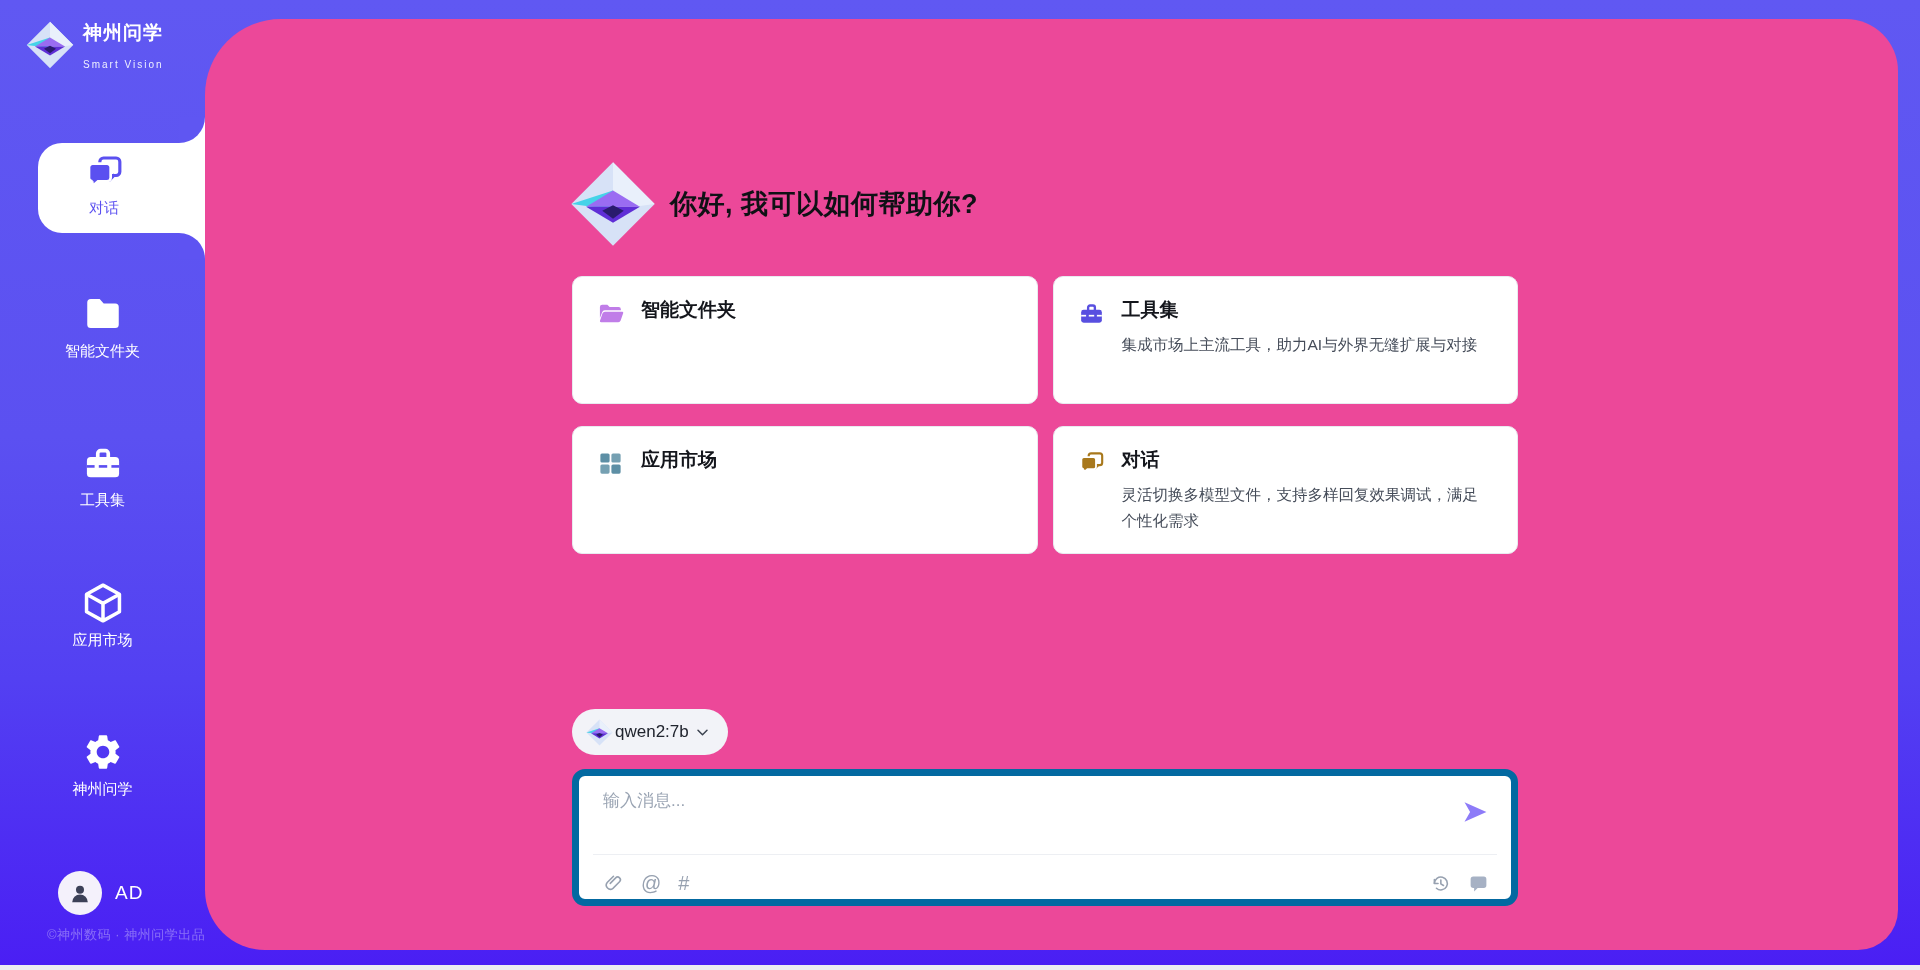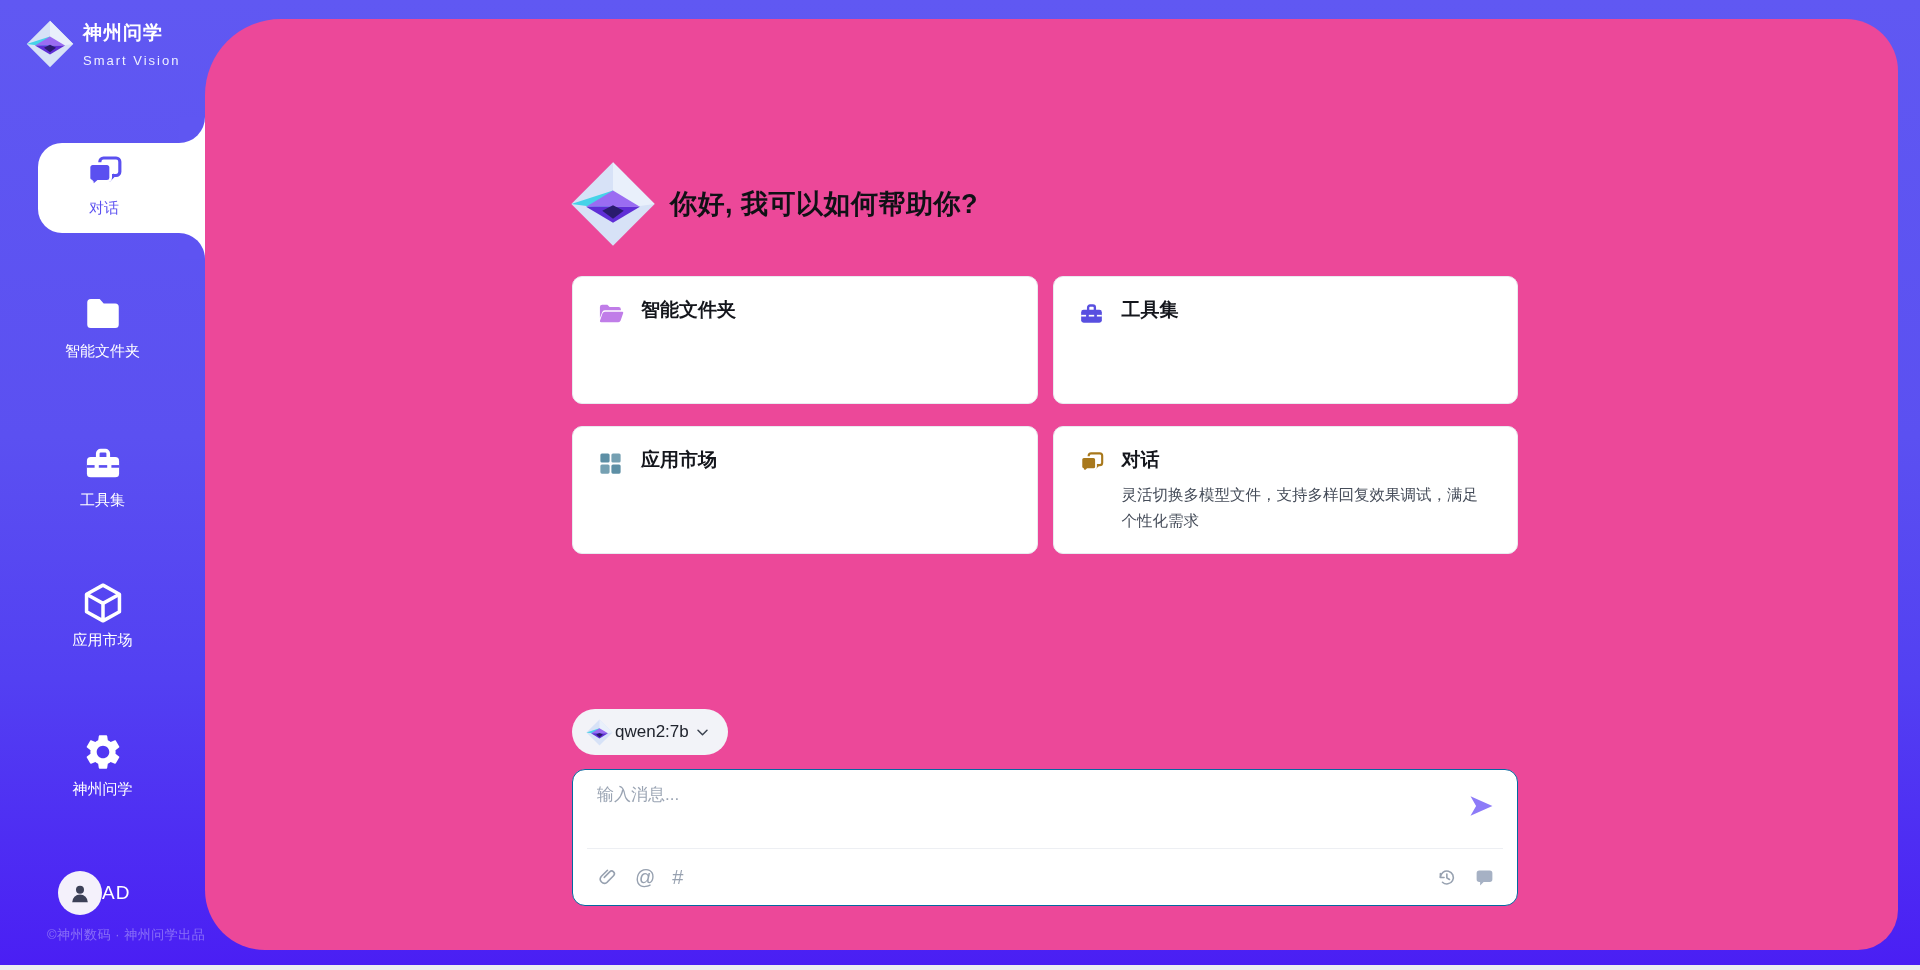--- a/index.html
+++ b/index.html
@@ -9,42 +9,42 @@
     background:linear-gradient(180deg,#6058f2 0%,#5b50f1 45%,#5340f2 70%,#4a1ef4 100%);
     position:relative;
   }
   .stage{ position:absolute; inset:0; }
 
   
   .sidebar{ position:absolute; left:0; top:0; width:202px; height:100%; }
   .brand{ position:absolute; left:26px; top:20px; display:flex; align-items:center; gap:9px; }
   .brand svg{ width:48px; height:48px; }
   .brand-name{ color:#fff; font-size:19px; font-weight:700; letter-spacing:1px; }
-  .brand-tag{ color:#eef0ff; font-size:13px; letter-spacing:2px; margin-top:7px; }
+  .brand-tag{ color:#eef0ff; font-size:10px; letter-spacing:2px; margin-top:13px; }
 
   .tab-bubble{
     position:absolute; left:38px; top:143px; width:172px; height:90px;
     background:#fff; border-radius:24px 0 0 24px;
     padding:10px 40px 0 0; text-align:center; cursor:pointer;
   }
   .tab-bubble svg{ width:40px; height:40px; }
   .tab-label{ color:#5b50f0; font-size:15px; margin-top:2px; }
   .fillet{ position:absolute; left:179px; width:26px; height:26px; background:#fff; }
   .fillet i{ display:block; width:100%; height:100%; }
   .f-top{ top:117px; } .f-top i{ background:#5f56f2; border-bottom-right-radius:26px; }
   .f-bottom{ top:233px; } .f-bottom i{ background:#5e53f2; border-top-right-radius:26px; }
 
   .nav-item{
     position:absolute; left:0; width:205px; text-align:center; color:#fff; cursor:pointer;
   }
   .nav-item .nicon{ display:flex; justify-content:center; align-items:center; height:46px; }
   .nav-item svg{ width:42px; height:42px; }
   .nav-label{ font-size:15px; margin-top:5px; }
 
-  .user{ position:absolute; left:58px; top:871px; display:flex; align-items:center; cursor:pointer; }
+  .user{ position:absolute; left:58px; top:871px; display:flex; align-items:center; gap:13px; cursor:pointer; }
   .avatar{ width:44px; height:44px; border-radius:50%; background:#f4f1fb; display:flex; align-items:center; justify-content:center; }
   .avatar svg{ width:26px; height:26px; }
   .user-name{ color:#fff; font-size:19px; letter-spacing:1px; }
   .copyright{ position:absolute; left:16px; top:926px; font-size:13px; color:rgba(255,255,255,.34); letter-spacing:.5px; white-space:nowrap;margin-left:31px; }
 
   
   .panel{
     position:absolute; left:205px; top:19px; right:22px; bottom:20px;
     background:#ec4899; border-radius:76px 52px 40px 60px;
   }
@@ -70,21 +70,21 @@
     position:absolute; left:367px; top:690px; height:46px;
     background:#f2f3f8; border-radius:23px; display:flex; align-items:center;
     gap:2px; padding:0 18px 0 14px; cursor:pointer; border:none;
   }
   .model-pill .m-logo{ width:27px; height:27px; }
   .model-name{ font-size:17px; color:#20242e; }
   .model-pill .chev{ width:15px; height:15px; margin-left:4px; }
 
   .composer{
     position:absolute; left:367px; top:750px; width:946px; height:137px;
-    border:1px solid #0369a1; border-radius:13px; background:#fff;
+    border:7px solid #0369a1; border-radius:13px; background:#fff;
   }
   .composer textarea{
     position:absolute; left:24px; top:13px; width:840px; height:56px;
     border:none; outline:none; resize:none; font-family:inherit;
     font-size:17px; color:#333a46; background:transparent;
   }
   .composer textarea::placeholder{ color:#9aa4b3; }
   .send{ position:absolute; right:22px; top:22px; width:28px; height:28px; border:none; background:none; cursor:pointer; padding:0; }
   .send svg{ width:28px; height:28px; }
   .c-divider{ position:absolute; left:14px; right:14px; top:78px; border-top:1px solid #edeff3; }
@@ -248,20 +248,21 @@
         <div>
           <div class="c-title">智能文件夹</div>
         </div>
       </div>
       <div class="card">
         <span class="c-icon"><svg viewBox="0 0 24 24" style="color:#584fe0; --slot:#fff">
               <use href="#g-toolbox"></use>
             </svg></span>
         <div>
           <div class="c-title">工具集</div>
+          <div class="c-desc">集成市场上主流工具，助力AI与外界无缝扩展与对接</div>
         </div>
       </div>
       <div class="card">
         <span class="c-icon"><svg viewBox="0 0 24 24" style="color:#5d8fa5">
               <use href="#g-grid"></use>
             </svg></span>
         <div>
           <div class="c-title">应用市场</div>
         </div>
       </div>

